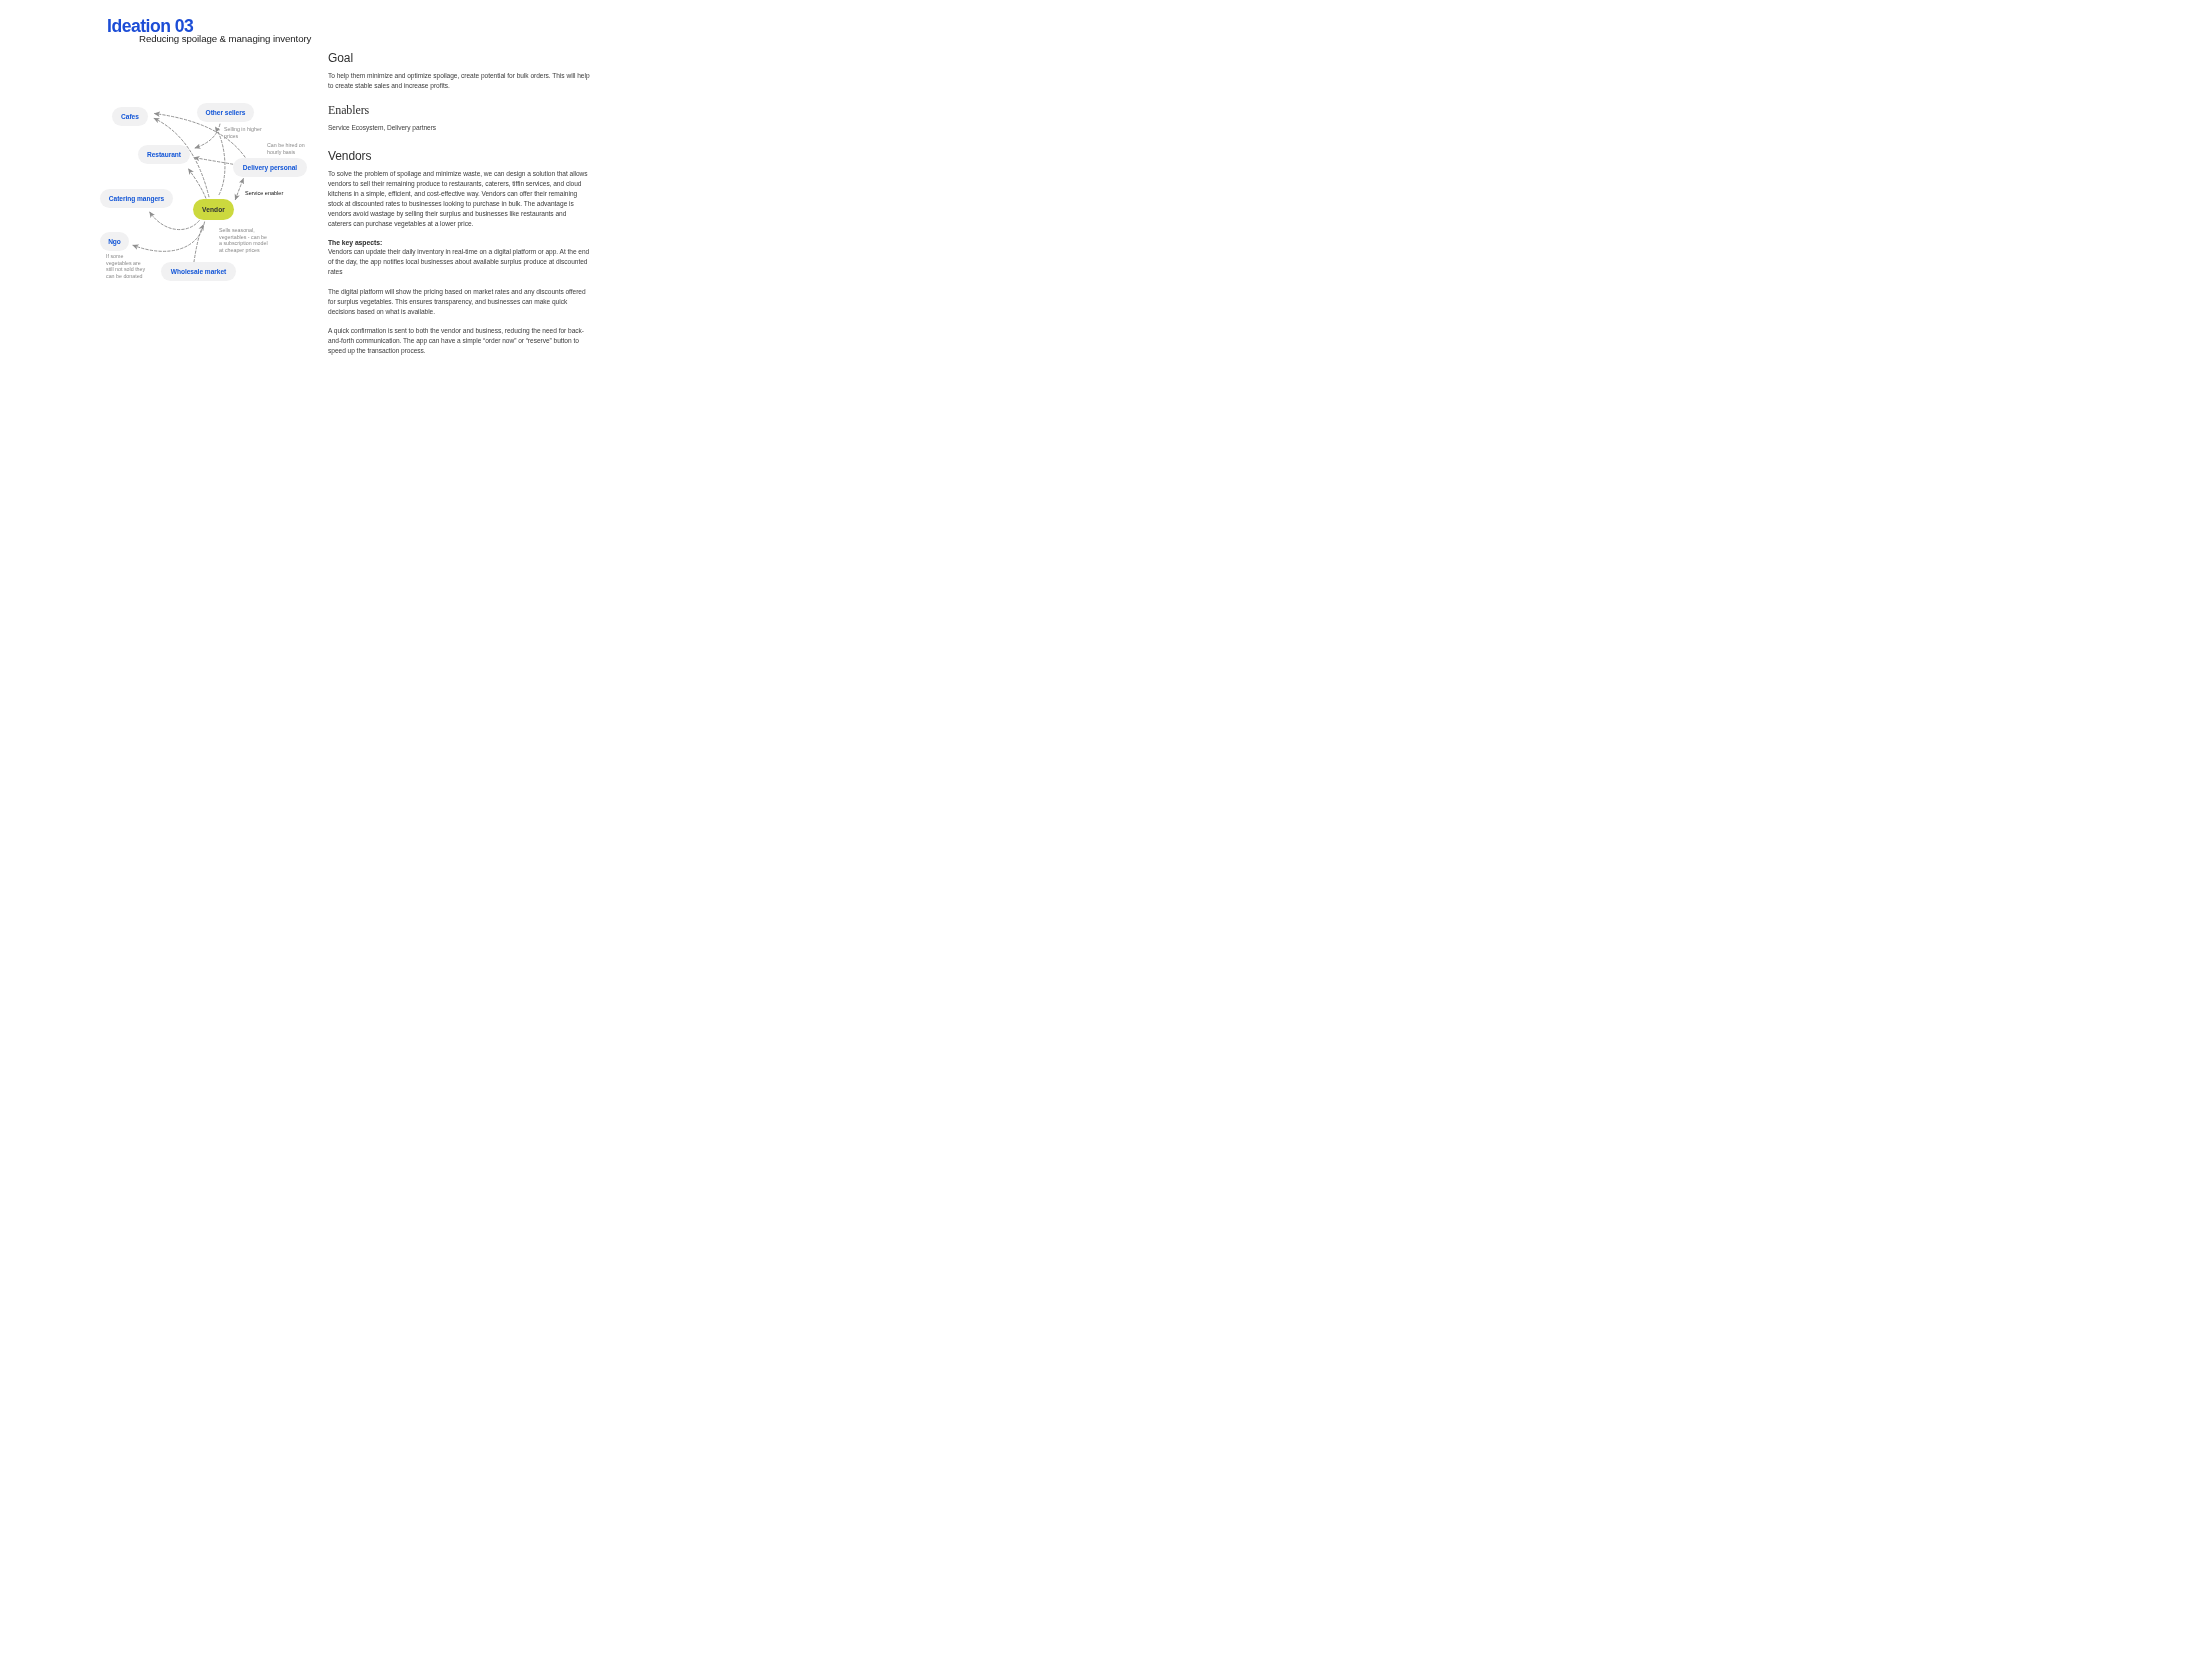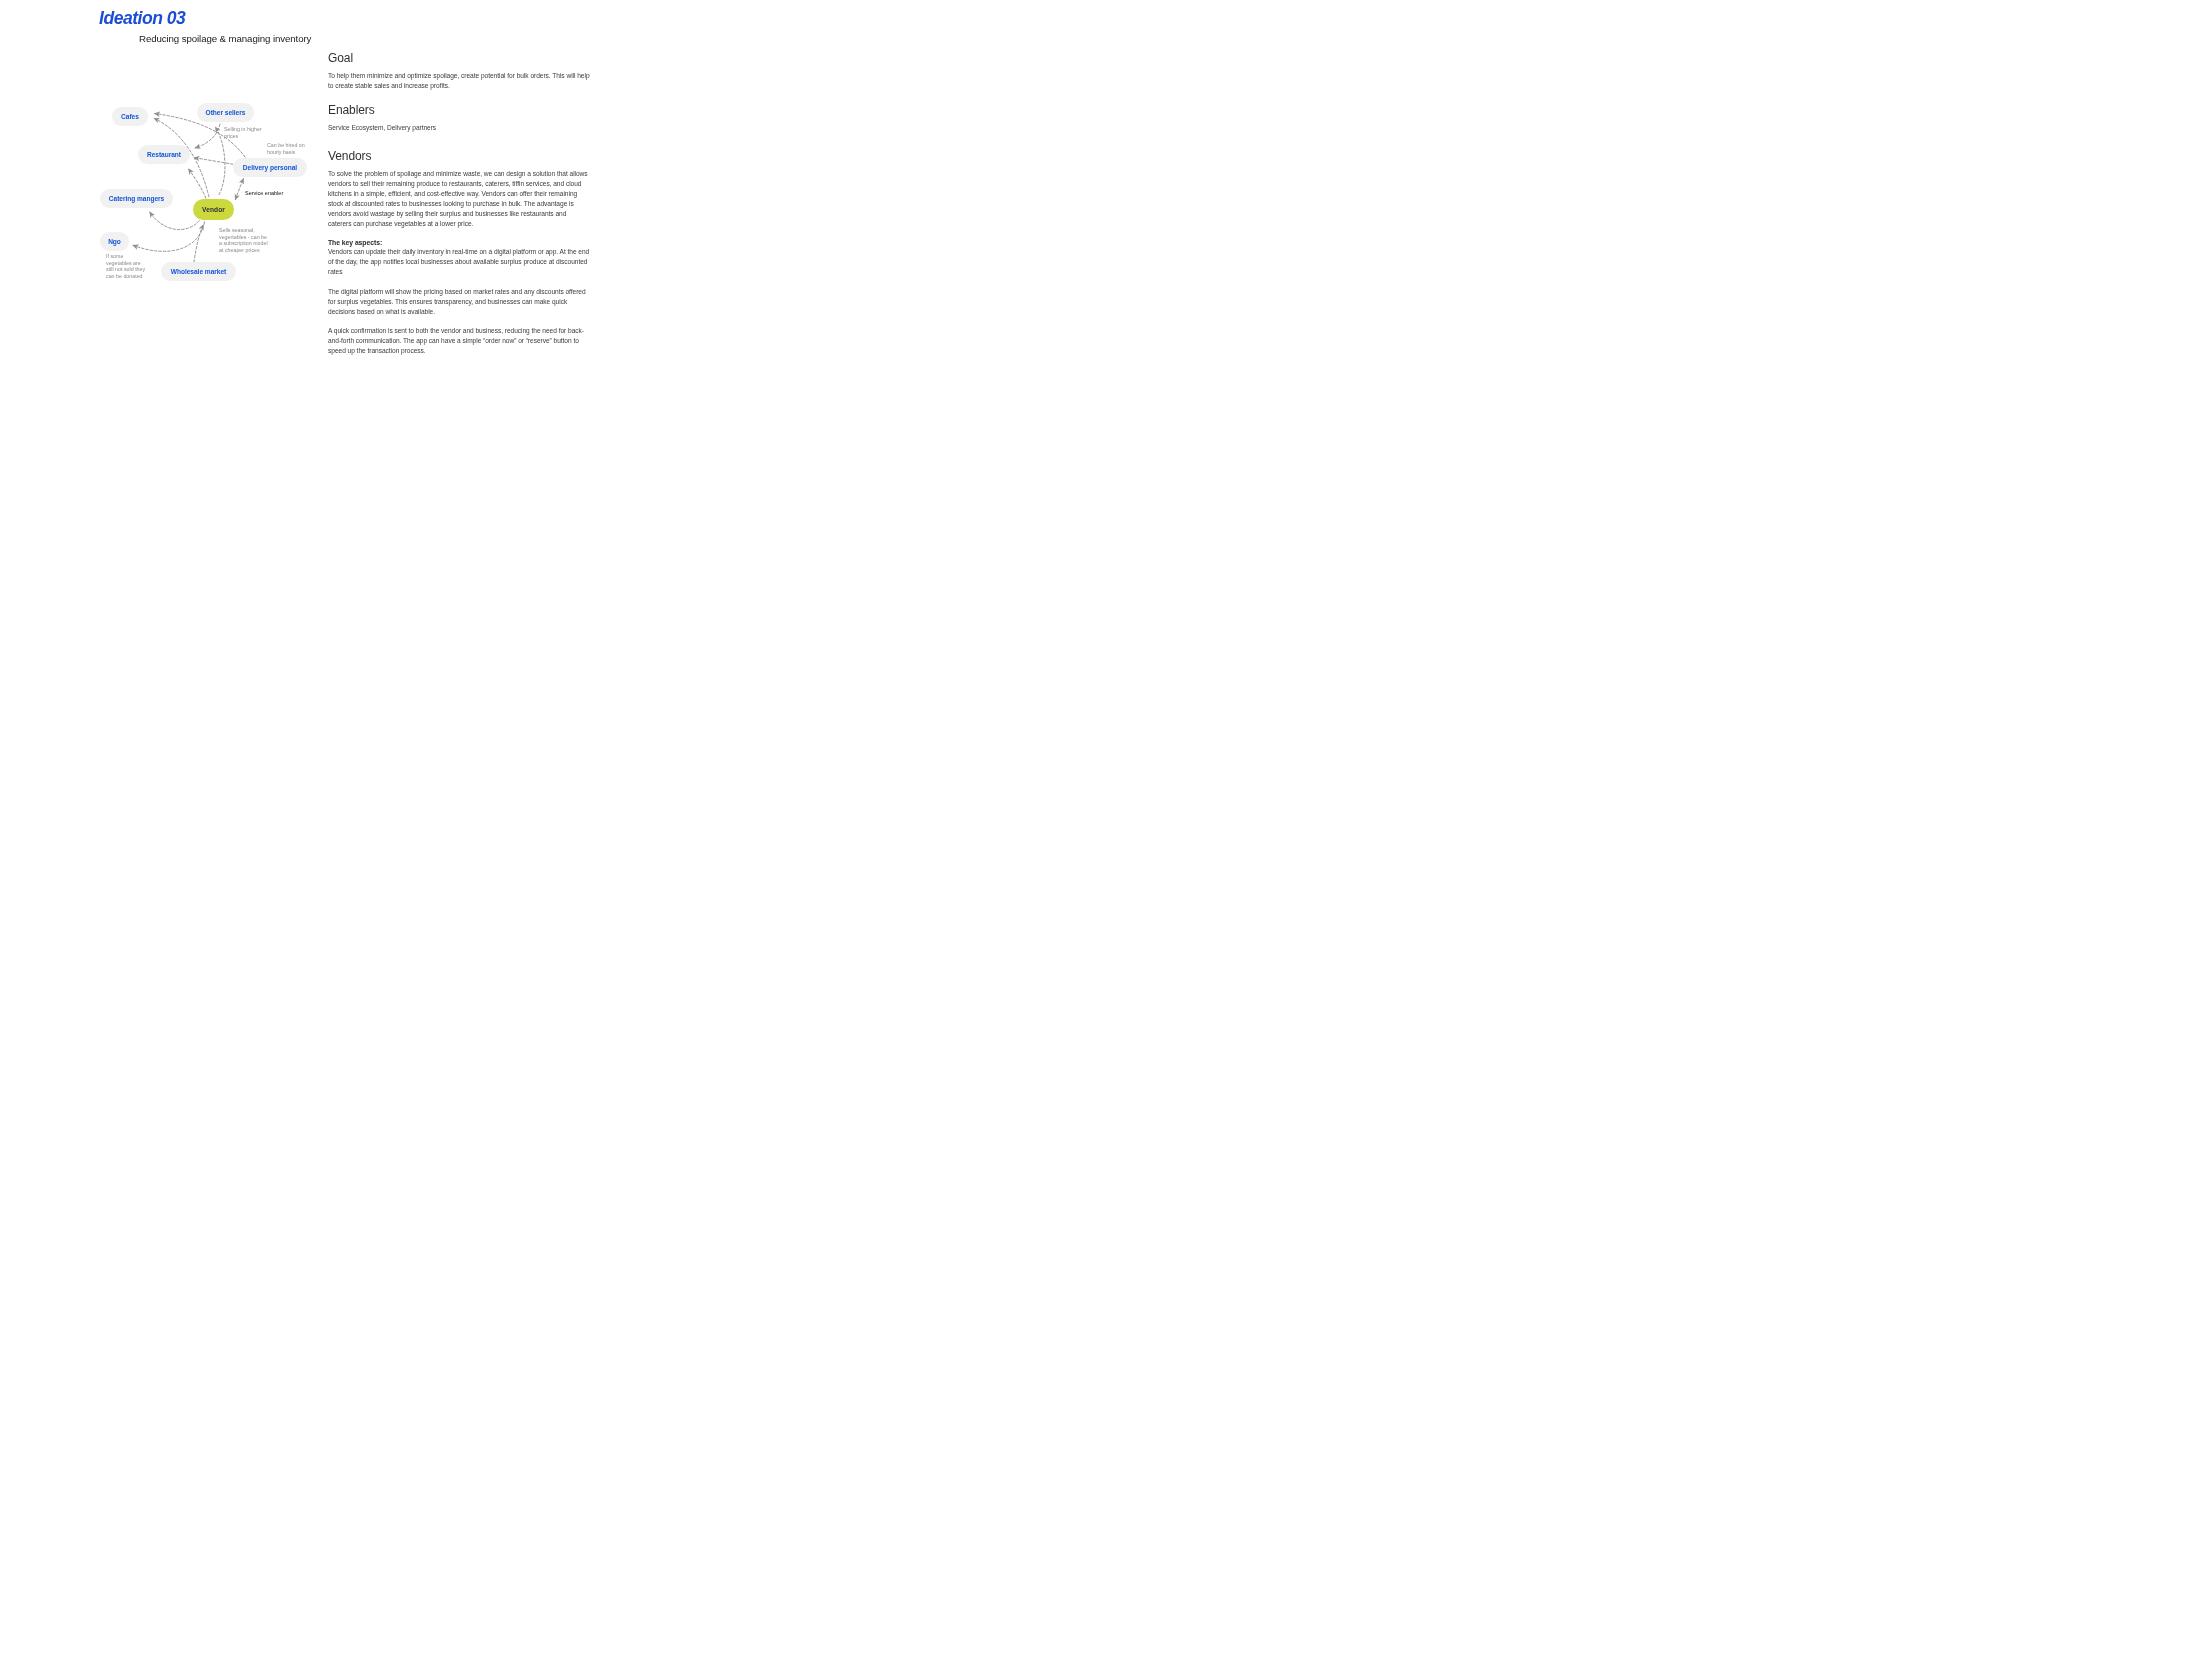--- a/index.html
+++ b/index.html
@@ -14,22 +14,22 @@
     --heading-dark:#303030;
     --body-text:#3c3c3c;
     --subtitle-dark:#212121;
   }
   *{box-sizing:border-box;}
   html,body{margin:0;padding:0;background:#ffffff;}
   body{font-family:"Liberation Sans","DejaVu Sans",sans-serif;}
   .page{position:relative;width:679px;height:384px;background:#fff;overflow:hidden;}
 
   
-  .page-title{position:absolute;left:99px;top:8.8px;margin:0;font-size:17.6px;line-height:19.4px;
-    font-weight:700;letter-spacing:-0.5px;color:var(--title-blue);font-style:italic;}
+  .page-title{position:absolute;left:99px;top:8.8px;margin:8px;font-size:17.6px;line-height:19.4px;
+    font-weight:700;letter-spacing:-0.5px;color:var(--title-blue);}
   .page-subtitle{position:absolute;left:99px;top:33px;margin:0;font-size:9.7px;line-height:11.5px;
     font-weight:400;letter-spacing:-0.1px;color:var(--subtitle-dark);padding-left:40px;}
 
   
   .diagram{position:absolute;left:0;top:0;width:335px;height:309px;}
   .arrows{position:absolute;left:0;top:0;pointer-events:none;}
   .arr{fill:none;stroke:var(--arrow-gray);stroke-width:2.2;stroke-dasharray:5.5 4.5;stroke-linecap:round;}
   .node{position:absolute;display:flex;align-items:center;justify-content:center;
     background:var(--pill-bg);border-radius:10.6px;font-size:6.6px;font-weight:700;
     letter-spacing:-0.04px;color:var(--node-blue);white-space:nowrap;}
@@ -51,21 +51,21 @@
   #a-sells{left:219px;top:227px;}
   #a-donate{left:106px;top:253px;}
 
   
   .content{position:absolute;left:328px;top:51px;width:263px;color:var(--body-text);}
   .content h2{margin:0;font-size:12px;line-height:14px;font-weight:400;
     letter-spacing:-0.1px;color:var(--heading-dark);}
   .content p{margin:0;font-size:6.6px;line-height:10px;font-weight:400;
     letter-spacing:-0.04px;}
   #goal-body{margin-top:6.2px;}
-  #h-enablers{margin-top:12.3px;}
+  #h-enablers{margin-top:12.3px;font-family:Liberation Serif, serif;}
   #enablers-body{margin-top:5.7px;}
   #h-solution{margin-top:16px;}
   #solution-body{margin-top:5.7px;}
   #h-key-aspects{margin:9.7px 0 0 0;font-size:6.8px;line-height:8.4px;font-weight:700;
     letter-spacing:-0.04px;color:#2a2a2a;}
   .aspect{margin-top:5.3px;}
   .aspect + .aspect{margin-top:9.7px;}
 </style>
 </head>
 <body>

